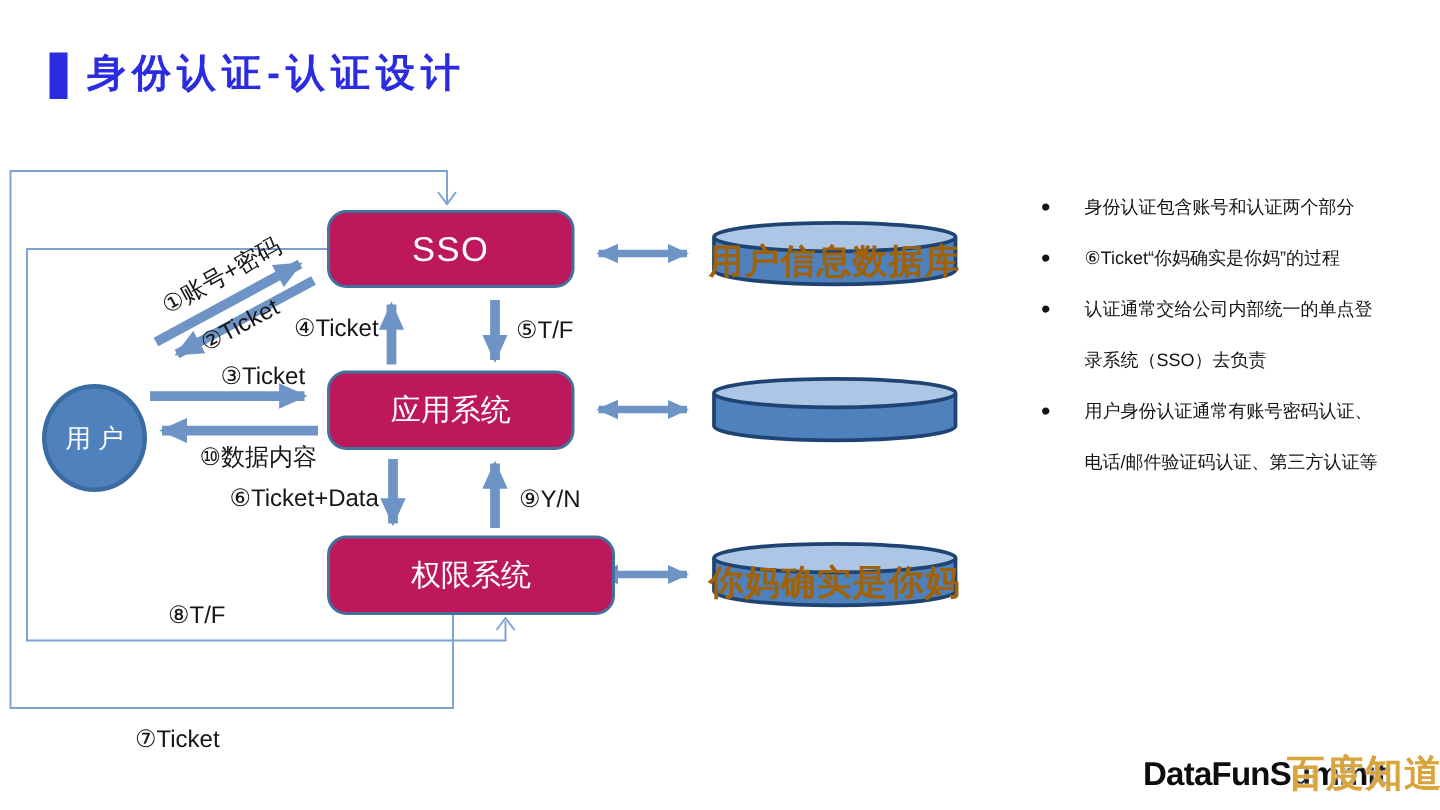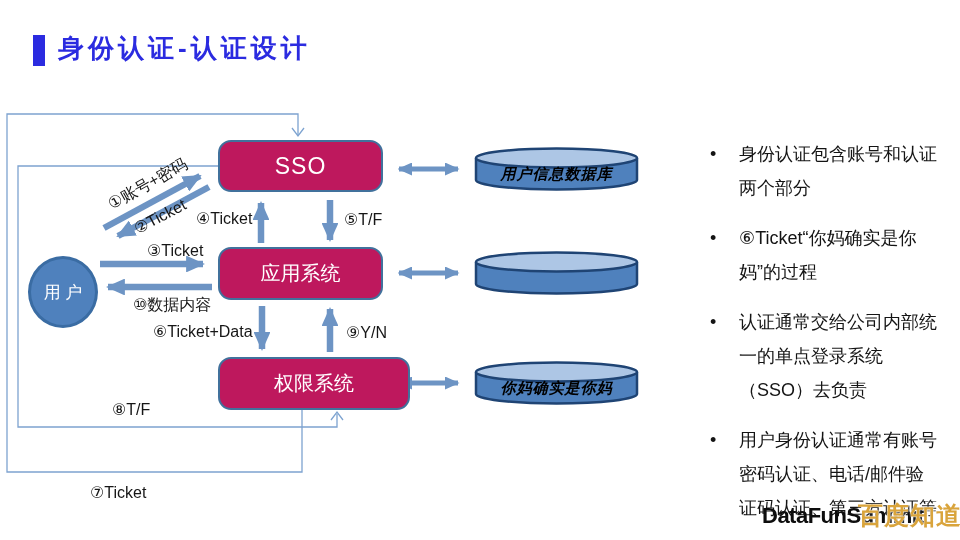--- a/index.html
+++ b/index.html
@@ -29,21 +29,21 @@
   #node-perm{left:218px;top:357px;width:192px;height:53px;font-size:20px;}
   #node-user{
     position:absolute;z-index:2;left:28px;top:256px;width:70px;height:72px;
     background:#4f81bd;border:3px solid #3a6ca3;border-radius:50%;
     display:flex;align-items:center;justify-content:center;text-align:left;
     color:#fff;font-size:17px;line-height:21px;box-sizing:border-box;
   }
   .db-label{
     position:absolute;z-index:2;left:476px;width:161px;height:24px;
     display:flex;align-items:center;justify-content:center;
-    color:#000000;font-size:15px;font-weight:bold;letter-spacing:1px;white-space:nowrap;font-style:italic;
+    color:#a16207;font-size:23px;font-weight:bold;letter-spacing:1px;white-space:nowrap;
   }
   #db-label-user{top:162px;}
   #db-label-target{top:266px;}
   #db-label-perm{top:376px;}
   
   .edge-label{
     position:absolute;z-index:3;color:#161616;font-size:16px;white-space:nowrap;
   }
   #label-1{left:92px;top:174px;width:112px;text-align:center;transform:rotate(-29deg);}
   #label-2{left:124px;top:207px;width:72px;text-align:center;transform:rotate(-28deg);}
@@ -54,22 +54,22 @@
   #label-7{left:90px;top:483px;}
   #label-8{left:112px;top:400px;}
   #label-9{left:346px;top:323px;}
   #label-10{left:133px;top:295px;}
   
   #panel{
     position:absolute;left:688px;top:121px;width:240px;z-index:2;
     list-style:none;margin:0;padding:0;
   }
   #panel li{
-    position:relative;padding-left:35px;margin:16px;
-    font-size:18px;line-height:34px;color:#141414;width:200px;
+    position:relative;padding-left:35px;margin:0;
+    font-size:12px;line-height:34px;color:#141414;width:200px;
   }
   #panel li::before{
     content:"\2022";position:absolute;left:6px;top:0;font-size:18px;color:#141414;
   }
   
   #footer-logo{
     position:absolute;left:762px;top:503px;z-index:2;font-size:22px;font-weight:bold;
     color:#0d0d0d;letter-spacing:-0.5px;white-space:nowrap;
   }
   #watermark{

